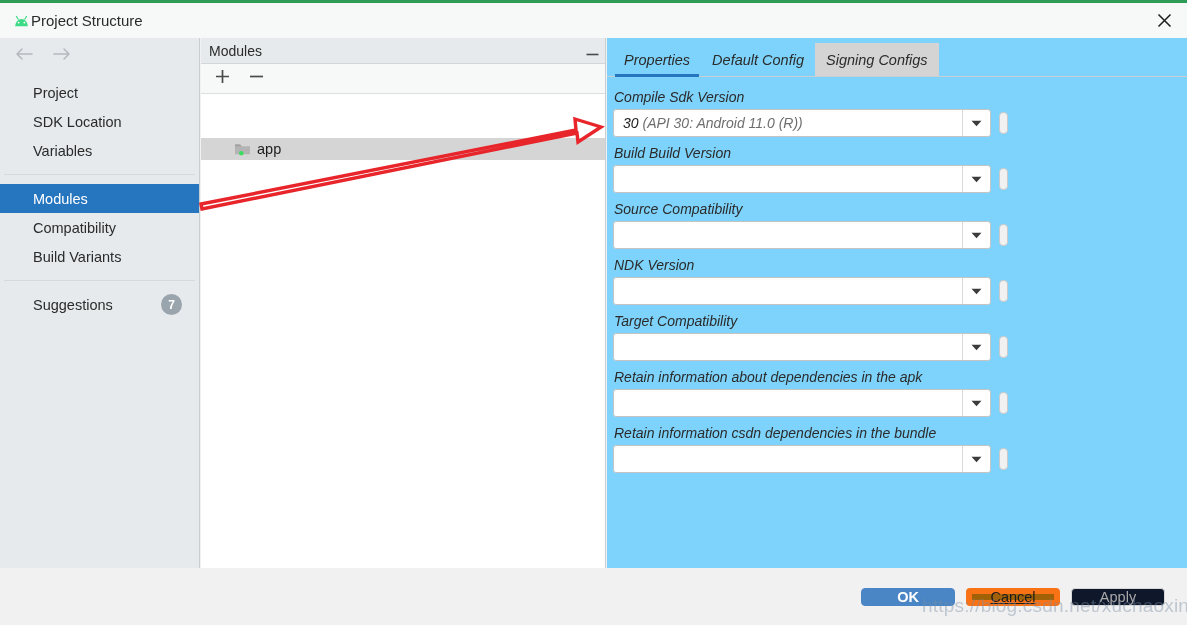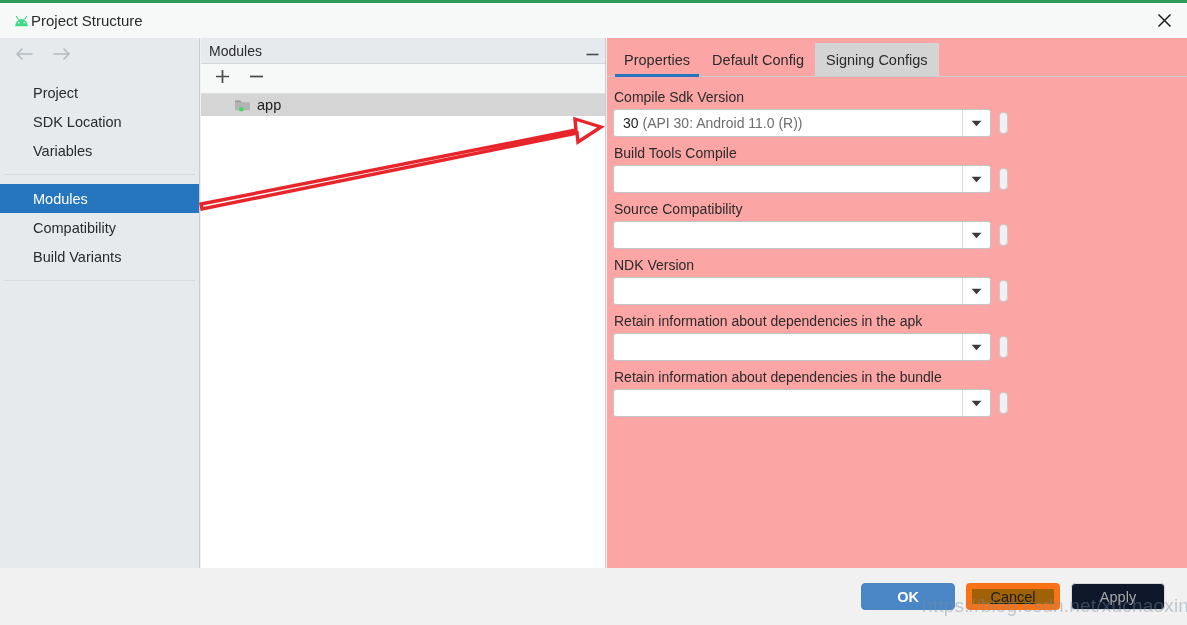--- a/index.html
+++ b/index.html
@@ -132,33 +132,35 @@
     cursor: pointer;
   }
   .module-row {
     height: 22px;
     background: #d5d5d5;
     display: flex; align-items: center;
     padding-left: 33px;
     font-size: 14.5px;
     color: #1c1c1c;
     cursor: pointer;
+    margin-top: 44px;
   }
   .module-row .folder {
     margin-right: 6px;
     display: flex; align-items: center;
   }
 
   
   .right-panel {
     position: absolute; left: 607px; top: 35px;
     right: 0; height: 533px;
-    background: #fca5a5;
+    background: #7dd3fc;
     box-sizing: border-box;
     overflow: hidden;
+    font-style: italic;
   }
   .tabs {
     height: 39px;
     display: flex; align-items: flex-end;
     padding-left: 6px;
     border-bottom: 1px solid #c9ced2;
     box-sizing: border-box;
     position: relative;
   }
   .tab {
@@ -238,21 +240,21 @@
   .footer {
     position: absolute; left: 0; right: 0; bottom: 0;
     height: 57px;
     background: #f1f1f1;
     display: flex; align-items: center; justify-content: flex-end;
     padding-right: 22px;
     gap: 11px;
     box-sizing: border-box;
   }
   .btn {
-    height: 27px;
+    height: 18px;
     min-width: 94px;
     border-radius: 4px;
     font-size: 14.5px;
     display: flex; align-items: center; justify-content: center;
     box-sizing: border-box;
     cursor: pointer;
   }
   .btn-primary {
     background: #4a86c5;
     border: 1px solid #4a86c5;
@@ -352,20 +354,24 @@
       </div>
       <div class="side-item">
         <span>Compatibility</span>
       </div>
       <div class="side-item">
         <span>Build Variants</span>
       </div>
 
       <div class="side-sep"></div>
 
+      <div class="side-item">
+        <span>Suggestions</span>
+        <span class="badge">7</span>
+      </div>
     </div>
   </div>
 
   <div class="modules-panel">
     <div class="modules-header">
       <span>Modules</span>
       <div class="collapse-btn">
         <span>
           <svg width="13" height="3" viewBox="0 0 13 3">
             <path d="M0.5 1.5 H12.5" stroke="#4a4a4a" stroke-width="1.6"></path>
@@ -427,21 +433,21 @@
               <svg width="11" height="7" viewBox="0 0 11 7">
                   <path d="M0.5 0.8 H10.5 L5.5 6.3 z" fill="#3c3c3c"></path>
                 </svg>
             </div>
           </div>
           <div class="side-stub"></div>
         </div>
       </div>
 
       <div class="field-group">
-        <div class="field-label">Build Tools Compile</div>
+        <div class="field-label">Build Build Version</div>
         <div class="field-row">
           <div class="combo">
             <div class="combo-value"><b></b><span></span></div>
             <div class="combo-arrow">
               <svg width="11" height="7" viewBox="0 0 11 7">
                   <path d="M0.5 0.8 H10.5 L5.5 6.3 z" fill="#3c3c3c"></path>
                 </svg>
             </div>
           </div>
           <div class="side-stub"></div>
@@ -471,38 +477,52 @@
             <div class="combo-arrow">
               <svg width="11" height="7" viewBox="0 0 11 7">
                   <path d="M0.5 0.8 H10.5 L5.5 6.3 z" fill="#3c3c3c"></path>
                 </svg>
             </div>
           </div>
           <div class="side-stub"></div>
         </div>
       </div>
 
+      <div class="field-group">
+        <div class="field-label">Target Compatibility</div>
+        <div class="field-row">
+          <div class="combo">
+            <div class="combo-value"><b></b><span></span></div>
+            <div class="combo-arrow">
+              <svg width="11" height="7" viewBox="0 0 11 7">
+                  <path d="M0.5 0.8 H10.5 L5.5 6.3 z" fill="#3c3c3c"></path>
+                </svg>
+            </div>
+          </div>
+          <div class="side-stub"></div>
+        </div>
+      </div>
 
       <div class="field-group">
         <div class="field-label">Retain information about dependencies in the apk</div>
         <div class="field-row">
           <div class="combo">
             <div class="combo-value"><b></b><span></span></div>
             <div class="combo-arrow">
               <svg width="11" height="7" viewBox="0 0 11 7">
                   <path d="M0.5 0.8 H10.5 L5.5 6.3 z" fill="#3c3c3c"></path>
                 </svg>
             </div>
           </div>
           <div class="side-stub"></div>
         </div>
       </div>
 
       <div class="field-group">
-        <div class="field-label">Retain information about dependencies in the bundle</div>
+        <div class="field-label">Retain information csdn dependencies in the bundle</div>
         <div class="field-row">
           <div class="combo">
             <div class="combo-value"><b></b><span></span></div>
             <div class="combo-arrow">
               <svg width="11" height="7" viewBox="0 0 11 7">
                   <path d="M0.5 0.8 H10.5 L5.5 6.3 z" fill="#3c3c3c"></path>
                 </svg>
             </div>
           </div>
           <div class="side-stub"></div>

